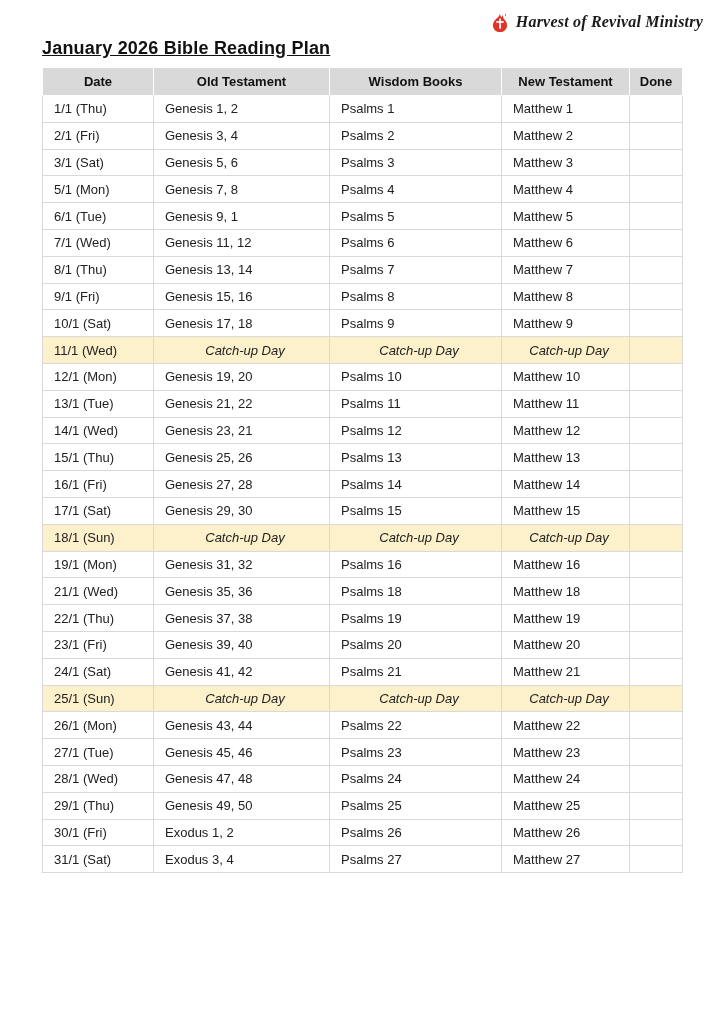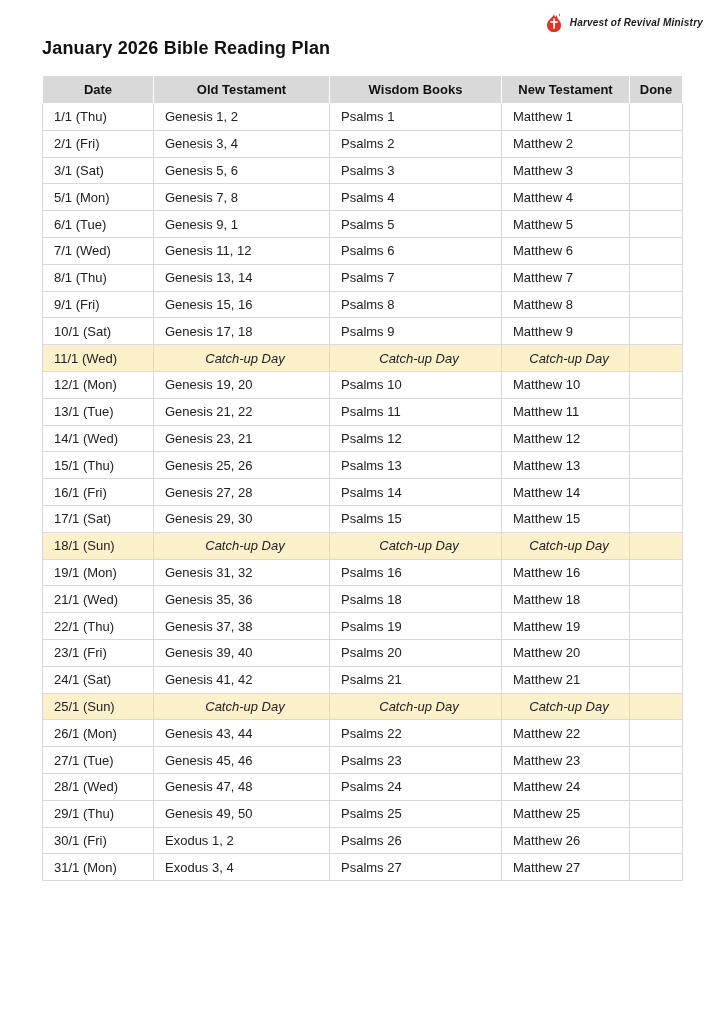--- a/index.html
+++ b/index.html
@@ -15,45 +15,45 @@
   .logo {
     position: absolute;
     top: 11px;
     right: 22px;
     display: flex;
     align-items: center;
     gap: 7px;
   }
   .logo-flame { width: 18px; height: 22px; display: block; }
   .logo-text {
-    font-family: Liberation Sans, sans-serif;
+    font-family: Liberation Serif, serif;
     font-style: italic;
     font-weight: bold;
-    font-size: 10px;
+    font-size: 16px;
     color: #1a1a1a;
     letter-spacing: 0.2px;
     white-space: nowrap;
   }
   .page-title {
     position: absolute;
     left: 42px;
     top: 38px;
     font-size: 18px;
     font-weight: bold;
     color: #111111;
     letter-spacing: 0.2px;
+    text-decoration: underline;
   }
   table.plan {
     position: absolute;
     left: 42px;
     top: 67px;
     width: 640px;
     border-collapse: collapse;
     table-layout: fixed;
-    margin-top: 8px;
   }
   table.plan th {
     background: #d9d9d9;
     border: 1px solid #ffffff;
     height: 28px;
     font-size: 13px;
     font-weight: bold;
     color: #111111;
     text-align: center;
     vertical-align: middle;
@@ -301,21 +301,21 @@
           <td class="done-cell"></td>
         </tr>
         <tr class="">
           <td class="date-cell">30/1 (Fri)</td>
           <td class="reading-cell">Exodus 1, 2</td>
           <td class="reading-cell">Psalms 26</td>
           <td class="reading-cell">Matthew 26</td>
           <td class="done-cell"></td>
         </tr>
         <tr class="">
-          <td class="date-cell">31/1 (Mon)</td>
+          <td class="date-cell">31/1 (Sat)</td>
           <td class="reading-cell">Exodus 3, 4</td>
           <td class="reading-cell">Psalms 27</td>
           <td class="reading-cell">Matthew 27</td>
           <td class="done-cell"></td>
         </tr>
       </tbody>
   </table>
 
 </div>
 

